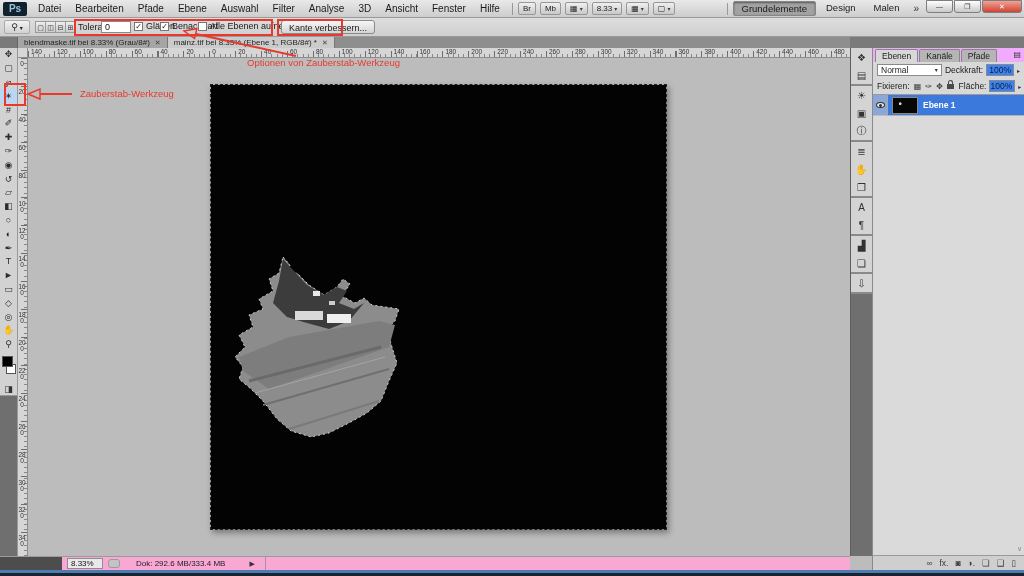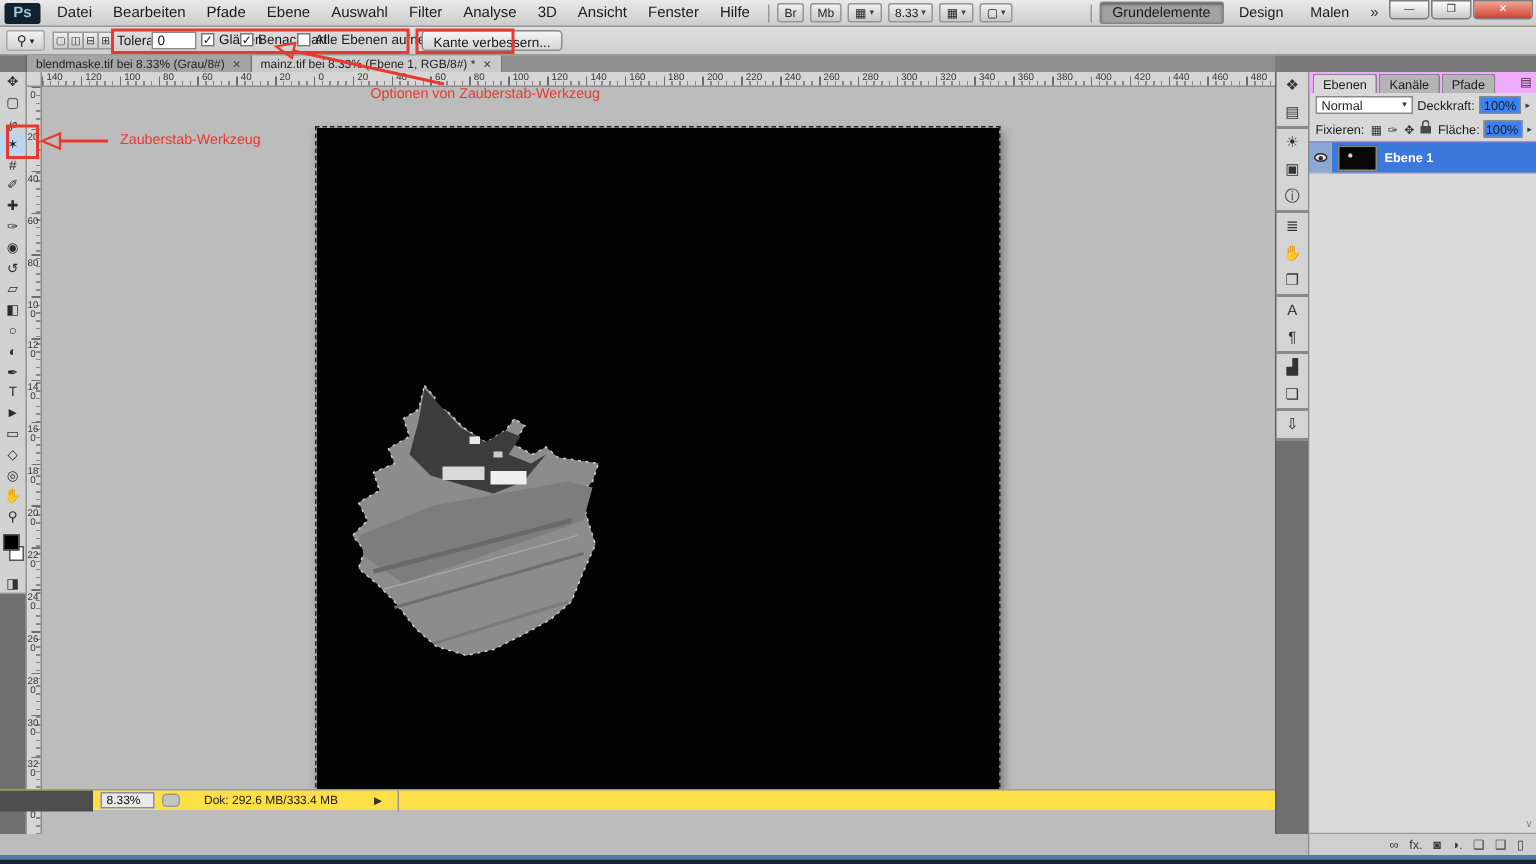--- a/index.html
+++ b/index.html
@@ -12,21 +12,21 @@
            display:flex;align-items:center;}
   #ps-logo{width:24px;height:14px;margin:0 4px 0 3px;background:#10222e;color:#9fc3d8;
            font-size:10px;font-weight:bold;text-align:center;line-height:14px;border-radius:2px;}
   .menu-item{padding:0 7px;font-size:10px;line-height:17px;color:#1a1a1a;white-space:nowrap;}
   .mb-sep{width:1px;height:12px;background:#999;margin:0 5px;}
   #appbar-buttons{display:flex;align-items:center;gap:4px;}
   .ab{height:13px;border:1px solid #979797;border-radius:2px;background:linear-gradient(#f0f0f0,#c8c8c8);
       font-size:8px;color:#222;display:flex;align-items:center;gap:2px;padding:0 4px;white-space:nowrap;}
   .ab .caret{font-size:6px;color:#444;}
   #mb-spring{flex:1;}
-  #workspaces{display:flex;align-items:center;gap:2px;margin-right:4px;}
+  #workspaces{display:flex;align-items:flex-start;gap:2px;margin-right:4px;}
   .ws{font-size:9.5px;color:#1a1a1a;padding:1px 8px;border-radius:2px;white-space:nowrap;}
   .ws.active{background:#a2a2a2;border:1px solid #868686;box-shadow:inset 0 1px 2px rgba(0,0,0,.45);}
   #ws-overflow{font-size:10px;color:#333;margin:0 6px 0 2px;}
   #win-controls{display:flex;align-self:flex-start;margin-right:2px;}
   .win-btn{width:27px;height:13px;margin-left:1px;border:1px solid #7d7d7d;border-radius:0 0 3px 3px;
            background:linear-gradient(#fefefe,#c9c9c9);font-size:7px;color:#333;text-align:center;line-height:12px;}
   .win-btn.close{width:40px;background:linear-gradient(#f0a396,#cf4433);color:#fff;font-weight:bold;}
   
   #optionsbar{position:absolute;left:0;top:18px;width:1024px;height:19px;
               background:linear-gradient(#dedede,#cfcfcf);border-bottom:1px solid #9a9a9a;}
@@ -117,21 +117,21 @@
   .lname{font-size:8.5px;color:#1c1c1c;}
   .lrow.selected .lname{color:#fff;font-weight:bold;}
   .lname.italic{font-style:italic;}
   .row-lock{position:absolute;right:7px;top:7px;}
   #panel-empty{flex:1;background:#dadada;position:relative;}
   #scroll-hint{position:absolute;right:2px;bottom:2px;font-size:7px;color:#8a8a8a;}
   #layer-actions{height:15px;background:#cfcfcf;border-top:1px solid #9a9a9a;display:flex;align-items:center;
                  justify-content:flex-end;gap:7px;padding-right:8px;}
   .la-ic{font-size:8.5px;color:#3a3a3a;line-height:1;}
   
-  #statusbar{position:absolute;left:0;top:526px;width:850px;height:14px;background:#fde047;border-top:1px solid #9a9a9a;
+  #statusbar{position:absolute;left:0;top:556px;width:850px;height:14px;background:#f9a8d4;border-top:1px solid #9a9a9a;
              display:flex;align-items:center;}
   #sb-dark{width:62px;height:14px;background:#4d4d4d;}
   #sb-zoom{width:36px;height:11px;background:#e9e9e9;border:1px solid #8e8e8e;font-size:8px;line-height:10px;
            padding-left:3px;margin-left:5px;color:#111;}
   #sb-ic{width:12px;height:9px;border:1px solid #9a9a9a;border-radius:3px;background:#c4c4c4;margin-left:5px;}
   #sb-doc{font-size:8px;color:#222;margin-left:16px;white-space:nowrap;}
   #sb-arrow{font-size:7px;color:#333;margin-left:24px;}
   #sb-divider{width:1px;height:14px;background:#9a9a9a;margin-left:10px;}
   #frame-blue{position:absolute;left:0;top:570px;width:1024px;height:3px;background:#4e7cb2;}
   #frame-dark{position:absolute;left:0;top:573px;width:1024px;height:3px;background:#18242f;}

